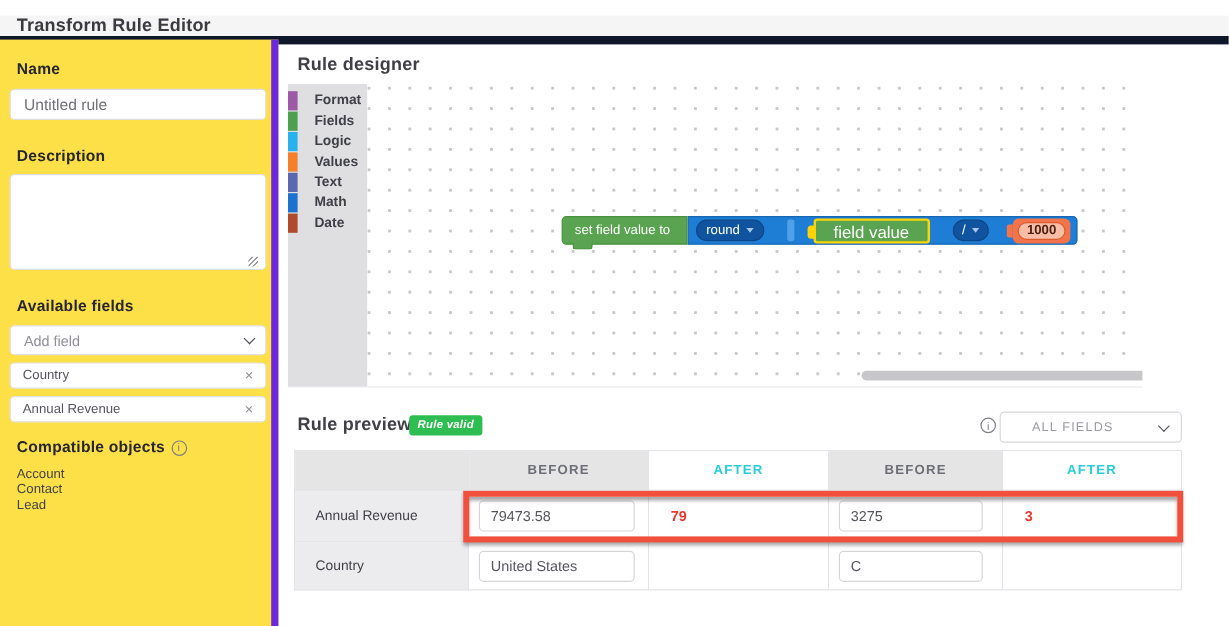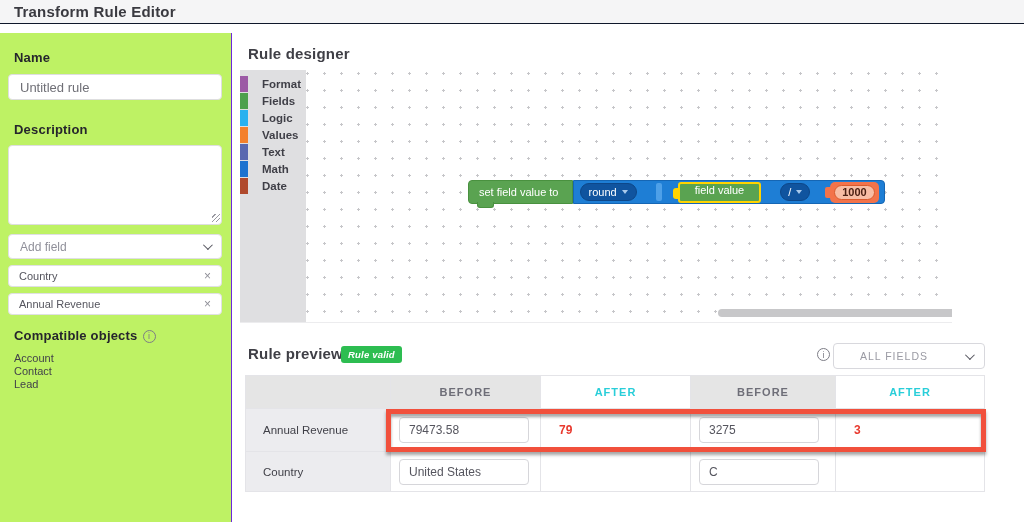--- a/index.html
+++ b/index.html
@@ -1,25 +1,25 @@
 <!DOCTYPE html>
 <html><head>
 <meta charset="utf-8">
 <style>
   * { margin:0; padding:0; box-sizing:border-box; }
   html,body { width:1024px; height:522px; }
   body { font-family:"Liberation Sans", sans-serif; background:#fff; color:#3a3a41; overflow:hidden; }
   .app { position:relative; width:1024px; height:522px; background:#fff; }
 
   
-  .topbar { position:absolute; left:0; top:0; width:1024px; height:24px; background:#f5f5f6; border-bottom:1px solid #0f172a; display:flex; align-items:center; padding-left:14px; }
+  .topbar { position:absolute; left:0; top:13px; width:1024px; height:24px; background:#f5f5f6; border-bottom:7px solid #0f172a; display:flex; align-items:center; padding-left:14px; }
   .topbar-title { font-size:15px; font-weight:bold; color:#3a3a40; letter-spacing:.2px; }
 
   
-  .sidebar { position:absolute; left:0; top:33px; width:232px; height:489px; background:#bef264; border-right:1px solid #6d28d9; padding:17px 8px 0 8px; }
+  .sidebar { position:absolute; left:0; top:33px; width:232px; height:489px; background:#fde047; border-right:6px solid #6d28d9; padding:17px 8px 0 8px; }
   .side-label { font-size:13px; font-weight:bold; color:#26262c; margin-left:6px; letter-spacing:.2px; }
   .text-input { display:block; width:214px; height:26px; border:1px solid #dededf; border-radius:4px; margin-top:9px; padding:0 11px; font-size:13px; color:#6f6f76; font-family:"Liberation Sans",sans-serif; background:#fff; outline:none; }
   .desc-wrap { position:relative; margin-top:8px; }
   .desc-area { display:block; width:214px; height:80px; border:1px solid #dededf; border-radius:4px; resize:none; font-family:"Liberation Sans",sans-serif; font-size:12px; padding:6px 8px; color:#55555e; outline:none; }
   .resize-grip { position:absolute; right:3px; bottom:3px; width:8px; height:8px; background:repeating-linear-gradient(135deg, transparent 0 2px, #9a9aa2 2px 3px); pointer-events:none; }
   .mt22 { margin-top:22px; } .mt13 { margin-top:13px; }
   .select-box { position:relative; width:214px; height:25px; border:1px solid #dfdfe3; border-radius:4px; margin-top:9px; display:flex; align-items:center; padding:4px 11px; font-size:12px; color:#90909a; background:#fff; cursor:pointer; }
   .chev { width:7px; height:7px; border-right:1.5px solid #55555e; border-bottom:1.5px solid #55555e; transform:rotate(45deg) translateY(-2px); margin-left:auto; }
   .chip { width:214px; height:22px; border:1px solid #e0e0e3; border-radius:4px; display:flex; align-items:center; padding:0 10px; font-size:11px; color:#55555e; background:#fff; margin-top:6px; }
   .chip:first-of-type { margin-top:12px; }
@@ -44,21 +44,21 @@
   .tool-label { font-size:11.5px; font-weight:bold; color:#3f3f47; margin-left:14px; }
 
   
   .block-row { position:absolute; left:228px; top:110px; height:24px; display:flex; align-items:center; }
   .blk-green { position:relative; background:#5aa351; border:1px solid #49913f; height:24px; display:flex; align-items:center; padding:0 13px 0 10px; color:#fff; font-size:11px; border-radius:4px 0 0 4px; cursor:grab; }
   .blk-green::after { content:""; position:absolute; left:8px; bottom:-5px; width:15px; height:5px; background:#5aa351; border:1px solid #49913f; border-top:none; border-radius:0 0 3px 3px; }
   .blk-blue { background:#1e7ed5; border:1px solid #1566b4; height:24px; display:flex; align-items:center; padding:0 5px 0 6px; border-radius:0 4px 4px 0; cursor:grab;gap:13px; }
   .pill { background:#10549f; border:1px solid #0d4789; color:#fff; font-size:11px; border-radius:10px; height:18px; display:flex; align-items:center; padding:0 8px; cursor:pointer; }
   .pill .caret { width:0; height:0; border-left:3.5px solid transparent; border-right:3.5px solid transparent; border-top:4px solid #a9c9ec; margin-left:5px; }
   .socket { width:6px; height:18px; background:#4ea0e8; border-radius:2px; margin:0 3px 0 6px; }
-  .blk-fieldvalue { position:relative; background:#5aa351; border:2px solid #ffd400; color:#fff; font-size:11px; height:21px; display:flex; align-items:flex-start; padding:0 15px; border-radius:3px; margin-right:6px; cursor:grab; }
+  .blk-fieldvalue { position:relative; background:#5aa351; border:2px solid #ffd400; color:#fff; font-size:14px; height:21px; display:flex; align-items:flex-end; padding:0 15px; border-radius:3px; margin-right:6px; cursor:grab; }
   .blk-fieldvalue::before { content:""; position:absolute; left:-7px; top:4px; width:6px; height:11px; background:#ffd400; border-radius:3px 0 0 3px; }
   .pill-op { padding:0 7px; margin-right:7px; }
   .blk-num { position:relative; background:#f3734a; border-radius:5px; height:21px; display:flex; align-items:center; padding:0 4px; cursor:grab; }
   .blk-num::before { content:""; position:absolute; left:-5px; top:5px; width:5px; height:11px; background:#f3734a; border-radius:2px 0 0 2px; }
   .blk-num-inner { background:#f8bda4; border:1px solid #d95b2e; border-radius:8px; height:15px; display:flex; align-items:center; padding:0 7px; font-size:11px; font-weight:bold; color:#4b2012; }
 
   .hscroll { position:absolute; left:478px; top:239px; width:312px; height:8px; background:#c7c7c9; border-radius:4px; cursor:pointer; }
 
   
   .preview-bar { position:absolute; left:0; top:305px; width:784px; height:30px; }
@@ -96,20 +96,21 @@
   <div class="sidebar">
     <div class="side-label">Name</div>
     <input class="text-input" type="text" value="Untitled rule" style="">
 
     <div class="side-label mt22">Description</div>
     <div class="desc-wrap">
       <textarea class="desc-area" style=""></textarea>
       <span class="resize-grip"></span>
     </div>
 
+    <div class="side-label mt22">Available fields</div>
     <div class="select-box">
       <span>Add field</span>
       <span class="chev"></span>
     </div>
 
     <div class="chip">
       <span>Country</span>
       <span class="chip-x">×</span>
     </div>
     <div class="chip">

